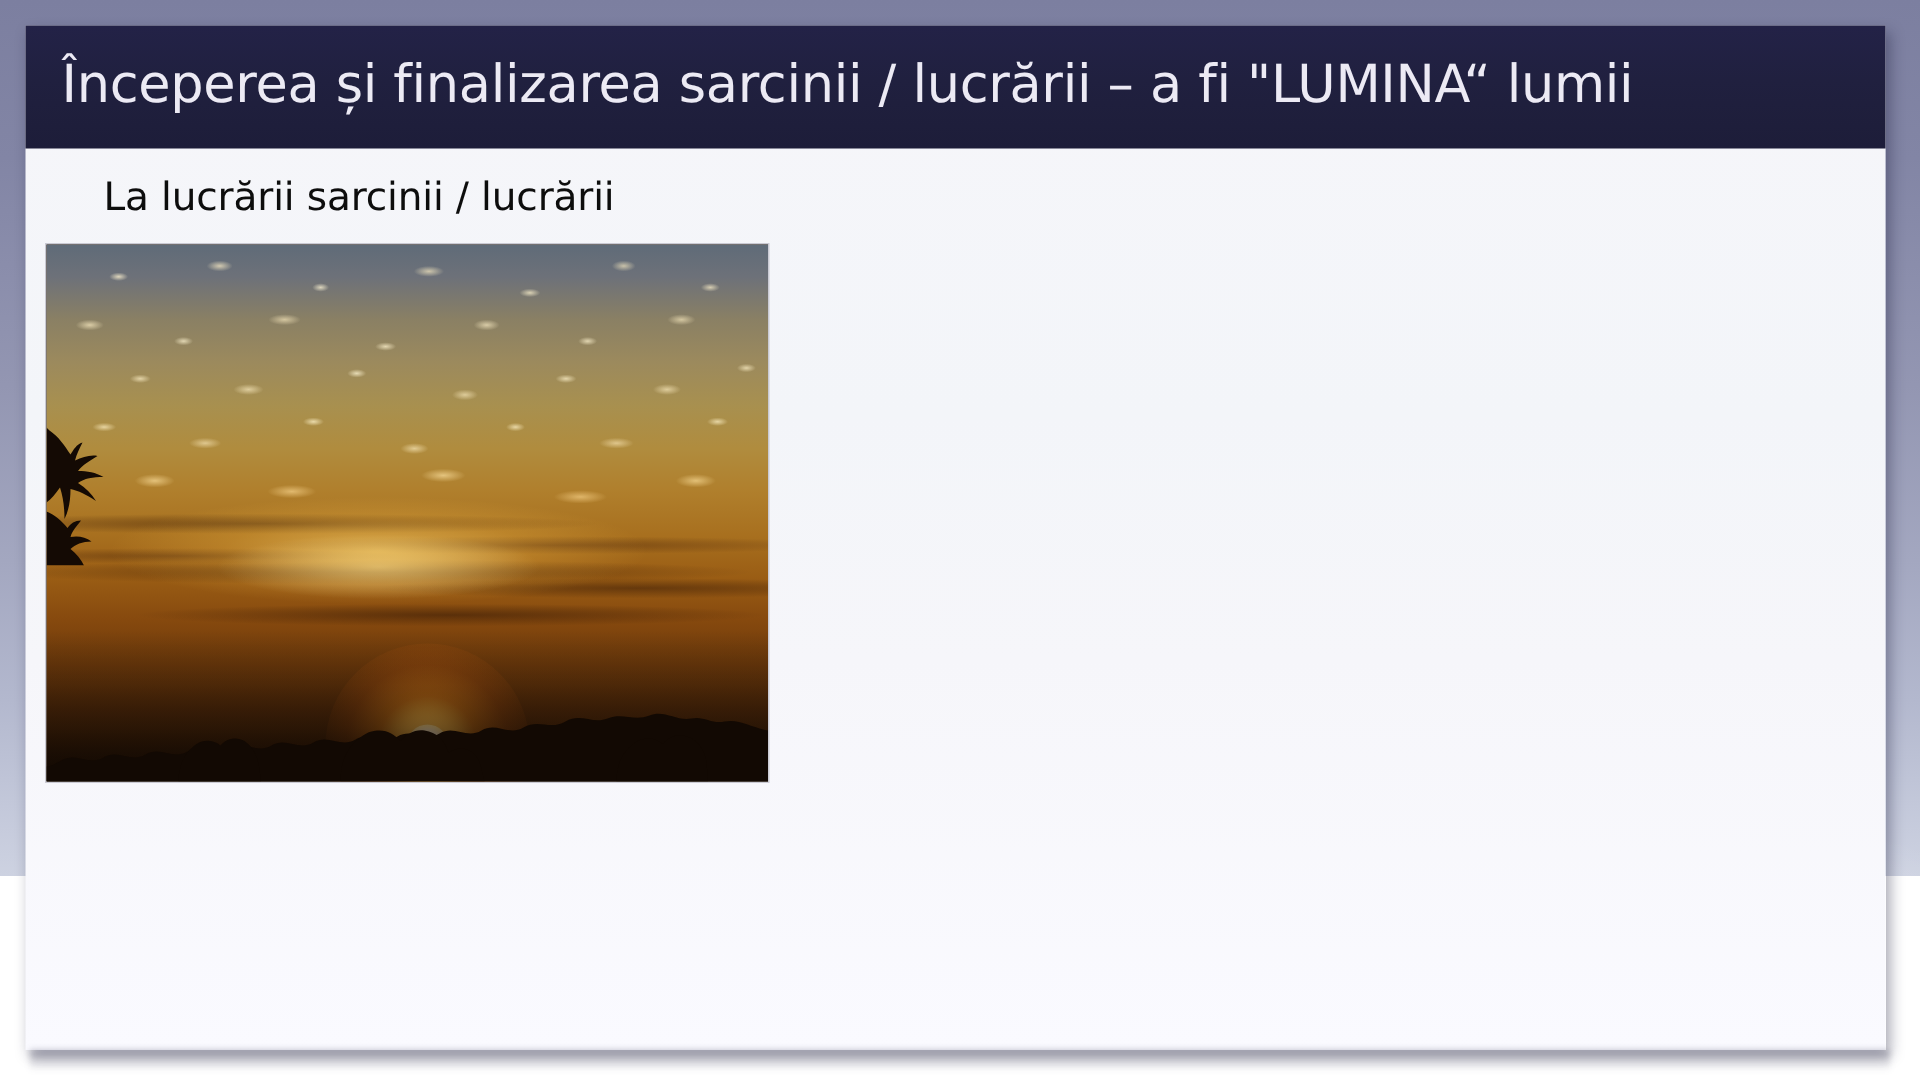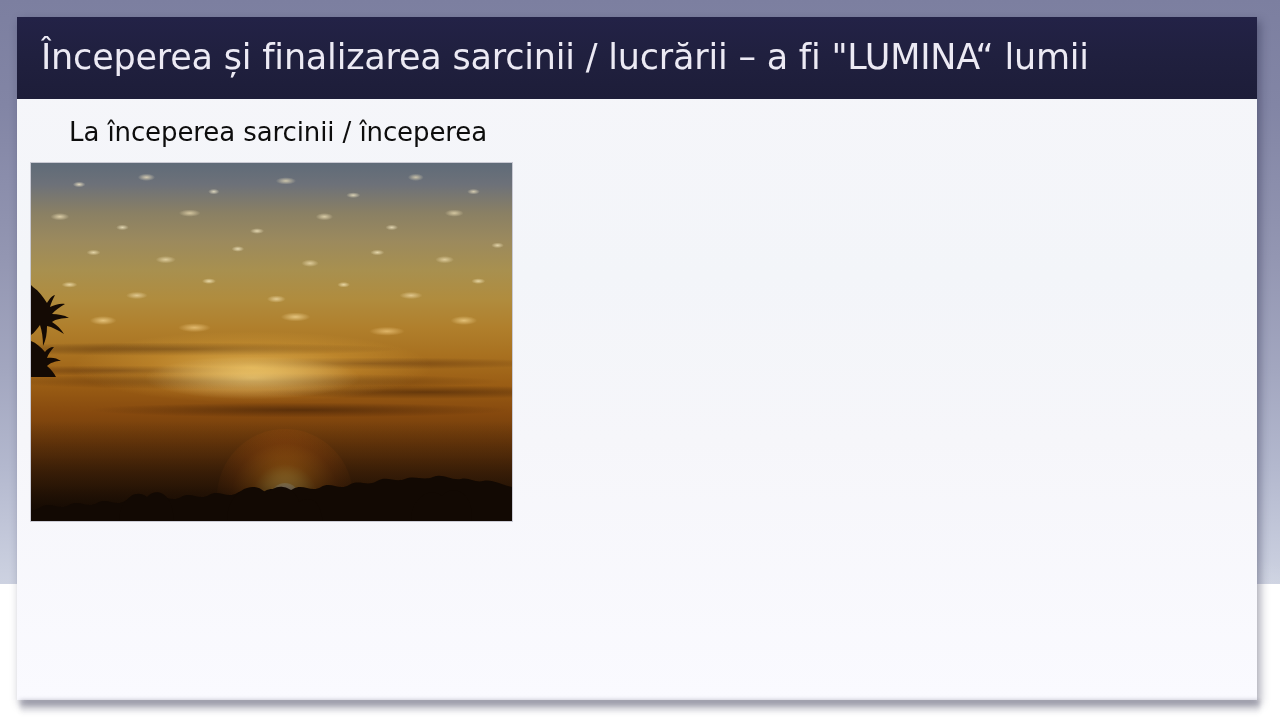--- a/index.html
+++ b/index.html
@@ -211,21 +211,21 @@
 <body>
 
 <div id="viewer-backdrop">
 
   <div id="slide-page">
 
     <div id="title-banner">
       <div id="slide-title">Începerea și finalizarea sarcinii / lucrării – a fi "LUMINA“ lumii</div>
     </div>
 
-    <div id="slide-subtitle">La începerea sarcinii / începerea</div>
+    <div id="slide-subtitle">La lucrării sarcinii / lucrării</div>
 
     <div id="sunset-photo">
       <div class="photo-layer" id="sky-base"></div>
       <div class="photo-layer" id="cloud-speckle-a"></div>
       <div class="photo-layer" id="cloud-speckle-b"></div>
       <div class="photo-layer" id="cloud-bands"></div>
       <div class="photo-layer" id="glow-band"></div>
 
       <div id="sun-halo"></div>
       <div id="sun-disc"></div>

